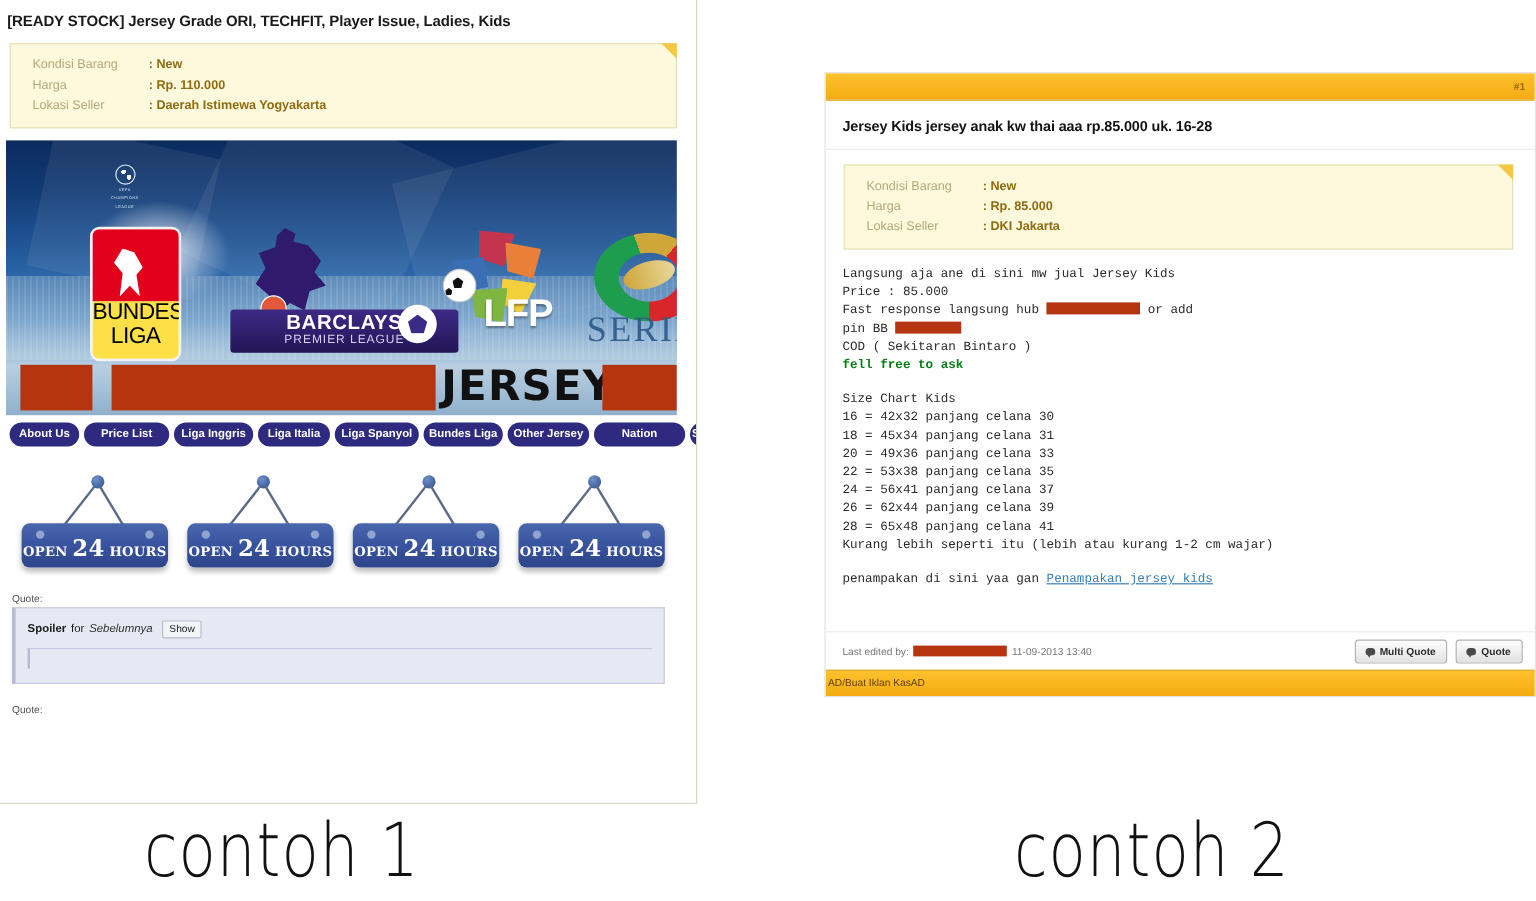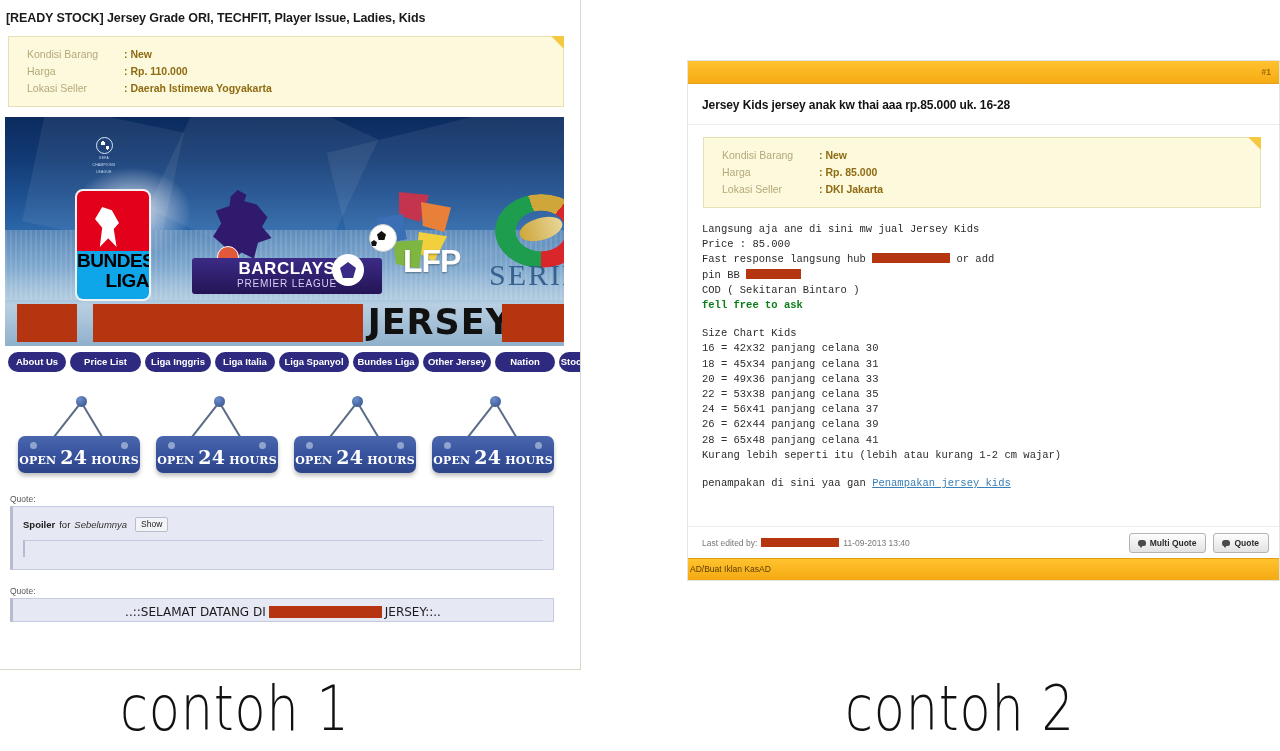--- a/index.html
+++ b/index.html
@@ -125,23 +125,23 @@
     flex: 1; background: #e2001a; position: relative;
   }
   .logo-bundes .top::before {
     content: "";
     position: absolute; left: 18px; top: 16px;
     width: 24px; height: 40px;
     background: #fff;
     clip-path: polygon(30% 0, 70% 8%, 100% 40%, 78% 55%, 90% 100%, 55% 78%, 20% 100%, 30% 52%, 0 30%);
   }
   .logo-bundes .btm {
-    height: 48px; background: #0ea5e9; color: #000;
-    font-weight: bold; font-size: 15px; line-height: 22px;
-    text-align: right; letter-spacing: -0.5px;
+    height: 48px; background: #fde047; color: #000;
+    font-weight: normal; font-size: 15px; line-height: 22px;
+    text-align: center; letter-spacing: -0.5px;
   }
   .logo-bundes .btm span { display:block; font-size:19px; line-height: 20px;}
 
   .logo-bpl { position: relative; width: 190px; height: 110px; }
   .lion {
     position: absolute; left: 48px; top: 0;
     width: 68px; height: 80px;
     background: #2f1a6e;
     clip-path: polygon(42% 0, 55% 6%, 52% 14%, 70% 18%, 86% 34%, 78% 46%, 92% 60%, 72% 66%, 66% 86%, 48% 78%, 30% 92%, 22% 70%, 6% 58%, 18% 42%, 10% 26%, 30% 20%, 32% 8%);
   }
@@ -517,21 +517,21 @@
   </div>
 
   <div class="navbar">
     <div class="navbtn" style="width:58px">About Us</div>
     <div class="navbtn" style="width:71px">Price List</div>
     <div class="navbtn" style="width:66px">Liga Inggris</div>
     <div class="navbtn" style="width:60px">Liga Italia</div>
     <div class="navbtn" style="width:70px">Liga Spanyol</div>
     <div class="navbtn" style="width:66px">Bundes Liga</div>
     <div class="navbtn" style="width:68px">Other Jersey</div>
-    <div class="navbtn" style="width:60px">Nation</div>
+    <div class="navbtn" style="width:76px">Nation</div>
     <div class="navbtn" style="width:62px">Stock Jersey</div>
   </div>
 
   <div class="signs">
     <div class="sign">
       <div class="hook"></div>
       <div class="rope-l"></div>
       <div class="rope-r"></div>
       <div class="plate">
         <span class="eyelet l"></span>
@@ -587,27 +587,20 @@
           <span>for</span>
         <i>Sebelumnya</i>
         <span class="show-btn">Show</span>
       </div>
       <div class="spoiler-inner"></div>
     </div>
   </div>
 
   <div class="quote-wrap" style="margin-top:16px;">
     <div class="quote-label">Quote:</div>
-    <div class="quote-body" style="padding:0;">
-      <div class="welcome-line">
-        <span>..::SELAMAT DATANG DI</span>
-        <span class="redact-inline"></span>
-        <span>JERSEY::..</span>
-      </div>
-    </div>
   </div>
 </div>
 
 <div class="shot-right">
 
   <div class="post-header">
     <span class="post-num">#1</span>
   </div>
 
   <div class="post-title">Jersey Kids jersey anak kw thai aaa rp.85.000 uk. 16-28</div>

